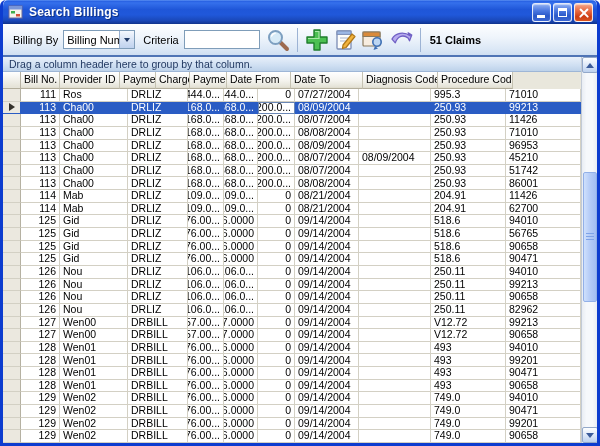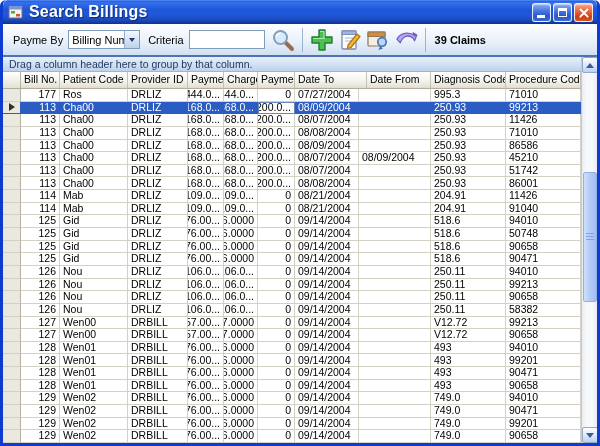--- a/index.html
+++ b/index.html
@@ -16,21 +16,21 @@
   }
 
   
   .titlebar {
     height: 24px; display: flex; align-items: center; padding: 0 4px 0 5px;
     border-radius: 5px 5px 0 0;
     background: linear-gradient(180deg,#5d92f2 0%,#2a63e4 6%,#3570ec 12%,#1f56d8 40%,#2058da 62%,#1a49bb 84%,#123a9e 95%,#0e3188 100%);
   }
   .title-icon { width: 16px; height: 16px; margin-right: 5px; flex: 0 0 auto; }
   .title-text {
-    color: #fff; font-weight: bold; font-size: 16px; letter-spacing: .2px;
+    color: #fff; font-weight: bold; font-size: 12px; letter-spacing: .2px;
     text-shadow: 1px 1px 1px #0a2a75; flex: 1 1 auto;
   }
   .win-btn {
     width: 19px; height: 19px; margin-left: 2px; border-radius: 3px;
     border: 1px solid rgba(255,255,255,.85); position: relative; flex: 0 0 auto;
     background: linear-gradient(180deg,#92b1f3 0%,#4a77e0 40%,#2a58c8 70%,#3c68d4 100%);
     box-shadow: inset 0 1px 1px rgba(255,255,255,.5);
   }
   .win-btn.close { background: linear-gradient(180deg,#f7a98c 0%,#e86a42 40%,#cc3c13 75%,#e2halt 100%); background: linear-gradient(180deg,#f7a98c 0%,#e86a42 40%,#cc3c13 75%,#d9541f 100%); }
   .glyph-min { position:absolute; left:4px; bottom:3px; width:8px; height:3px; background:#fff; }
@@ -137,21 +137,21 @@
       </div>
     <div class="win-btn">
         <div class="glyph-max"></div>
       </div>
     <div class="win-btn close">
         <div class="glyph-x"></div>
       </div>
   </div>
 
   <div class="toolbar">
-    <span class="tb-label">Payme By</span>
+    <span class="tb-label">Billing By</span>
     <div class="combo">
       <span class="combo-text">Billing Number</span>
       <span class="combo-btn">
           <span class="tri-down"></span>
         </span>
     </div>
     <span class="tb-label">Criteria</span>
     <input class="textbox" type="text" value="" style="">
 
     <svg class="tb-icon" viewBox="0 0 24 24">
@@ -180,45 +180,44 @@
       <rect x="2" y="4" width="17" height="4.5" fill="#d98a3a" stroke="#8a7a5e" stroke-width="1"></rect>
       <circle cx="16" cy="14" r="4.2" fill="#bcd6f2" stroke="#3d6fb4" stroke-width="1.6"></circle>
       <path d="M14 18 L12.5 22 L17 20.5 z" fill="#3d6fb4"></path>
     </svg>
 
     <svg class="tb-icon" viewBox="0 0 24 24">
       <path d="M3 13 C5 6 13 3 20 6 L17.5 3.5 L21.5 5 L20.5 11 L18.5 8.5 C13 6 8 8.5 7 16 L3 13 z" fill="#b7abef" stroke="#6f5fc4" stroke-width="1.3" stroke-linejoin="round" transform="rotate(12 12 12)"></path>
     </svg>
 
     <div class="tb-sep"></div>
-    <span class="claims">39 Claims</span>
+    <span class="claims">51 Claims</span>
   </div>
 
   <div class="main">
     <div class="grid-col">
       <div class="group-panel">
         <span>Drag a column header here to group by that column.</span>
       </div>
       <div class="grid-header">
           <div class="hcell selector-head" style="width: 18px;"></div>
           <div class="hcell align-right" style="width: 39px;">Bill No.</div>
-          <div class="hcell align-left" style="width: 68px;">Patient Code</div>
           <div class="hcell align-left" style="width: 60px;">Provider ID</div>
           <div class="hcell align-right" style="width: 36px;">Payme</div>
           <div class="hcell align-right" style="width: 34px;">Charges</div>
           <div class="hcell align-left" style="width: 37px;">Payme...</div>
+          <div class="hcell align-left" style="width: 64px;">Date From</div>
           <div class="hcell align-left" style="width: 72px;">Date To</div>
-          <div class="hcell align-left" style="width: 64px;">Date From</div>
           <div class="hcell align-left" style="width: 75px;">Diagnosis Code</div>
           <div class="hcell align-left" style="width: 75px;">Procedure Code</div>
         </div>
       <div class="grid-body">
           <div class="grid-row">
             <div class="cell selector" style="width: 18px;"></div>
-            <div class="cell align-right" style="width: 39px;">177</div>
+            <div class="cell align-right" style="width: 39px;">111</div>
             <div class="cell align-left" style="width: 68px;">Ros</div>
             <div class="cell align-left" style="width: 60px;">DRLIZ</div>
             <div class="cell align-right" style="width: 36px;">444.0...</div>
             <div class="cell align-right" style="width: 34px;">444.0...</div>
             <div class="cell align-right" style="width: 37px;">0</div>
             <div class="cell align-left" style="width: 64px;">07/27/2004</div>
             <div class="cell align-left" style="width: 72px;"></div>
             <div class="cell align-left" style="width: 75px;">995.3</div>
             <div class="cell align-left" style="width: 75px;">71010</div>
           </div>
@@ -267,21 +266,21 @@
             <div class="cell selector" style="width: 18px;"></div>
             <div class="cell align-right" style="width: 39px;">113</div>
             <div class="cell align-left" style="width: 68px;">Cha00</div>
             <div class="cell align-left" style="width: 60px;">DRLIZ</div>
             <div class="cell align-right" style="width: 36px;">168.0...</div>
             <div class="cell align-right" style="width: 34px;">368.0...</div>
             <div class="cell align-right" style="width: 37px;">200.0...</div>
             <div class="cell align-left" style="width: 64px;">08/09/2004</div>
             <div class="cell align-left" style="width: 72px;"></div>
             <div class="cell align-left" style="width: 75px;">250.93</div>
-            <div class="cell align-left" style="width: 75px;">86586</div>
+            <div class="cell align-left" style="width: 75px;">96953</div>
           </div>
           <div class="grid-row">
             <div class="cell selector" style="width: 18px;"></div>
             <div class="cell align-right" style="width: 39px;">113</div>
             <div class="cell align-left" style="width: 68px;">Cha00</div>
             <div class="cell align-left" style="width: 60px;">DRLIZ</div>
             <div class="cell align-right" style="width: 36px;">168.0...</div>
             <div class="cell align-right" style="width: 34px;">368.0...</div>
             <div class="cell align-right" style="width: 37px;">200.0...</div>
             <div class="cell align-left" style="width: 64px;">08/07/2004</div>
@@ -332,21 +331,21 @@
             <div class="cell selector" style="width: 18px;"></div>
             <div class="cell align-right" style="width: 39px;">114</div>
             <div class="cell align-left" style="width: 68px;">Mab</div>
             <div class="cell align-left" style="width: 60px;">DRLIZ</div>
             <div class="cell align-right" style="width: 36px;">109.0...</div>
             <div class="cell align-right" style="width: 34px;">109.0...</div>
             <div class="cell align-right" style="width: 37px;">0</div>
             <div class="cell align-left" style="width: 64px;">08/21/2004</div>
             <div class="cell align-left" style="width: 72px;"></div>
             <div class="cell align-left" style="width: 75px;">204.91</div>
-            <div class="cell align-left" style="width: 75px;">91040</div>
+            <div class="cell align-left" style="width: 75px;">62700</div>
           </div>
           <div class="grid-row">
             <div class="cell selector" style="width: 18px;"></div>
             <div class="cell align-right" style="width: 39px;">125</div>
             <div class="cell align-left" style="width: 68px;">Gid</div>
             <div class="cell align-left" style="width: 60px;">DRLIZ</div>
             <div class="cell align-right" style="width: 36px;">76.00...</div>
             <div class="cell align-right" style="width: 34px;">76.0000</div>
             <div class="cell align-right" style="width: 37px;">0</div>
             <div class="cell align-left" style="width: 64px;">09/14/2004</div>
@@ -358,21 +357,21 @@
             <div class="cell selector" style="width: 18px;"></div>
             <div class="cell align-right" style="width: 39px;">125</div>
             <div class="cell align-left" style="width: 68px;">Gid</div>
             <div class="cell align-left" style="width: 60px;">DRLIZ</div>
             <div class="cell align-right" style="width: 36px;">76.00...</div>
             <div class="cell align-right" style="width: 34px;">76.0000</div>
             <div class="cell align-right" style="width: 37px;">0</div>
             <div class="cell align-left" style="width: 64px;">09/14/2004</div>
             <div class="cell align-left" style="width: 72px;"></div>
             <div class="cell align-left" style="width: 75px;">518.6</div>
-            <div class="cell align-left" style="width: 75px;">50748</div>
+            <div class="cell align-left" style="width: 75px;">56765</div>
           </div>
           <div class="grid-row">
             <div class="cell selector" style="width: 18px;"></div>
             <div class="cell align-right" style="width: 39px;">125</div>
             <div class="cell align-left" style="width: 68px;">Gid</div>
             <div class="cell align-left" style="width: 60px;">DRLIZ</div>
             <div class="cell align-right" style="width: 36px;">76.00...</div>
             <div class="cell align-right" style="width: 34px;">76.0000</div>
             <div class="cell align-right" style="width: 37px;">0</div>
             <div class="cell align-left" style="width: 64px;">09/14/2004</div>
@@ -436,21 +435,21 @@
             <div class="cell selector" style="width: 18px;"></div>
             <div class="cell align-right" style="width: 39px;">126</div>
             <div class="cell align-left" style="width: 68px;">Nou</div>
             <div class="cell align-left" style="width: 60px;">DRLIZ</div>
             <div class="cell align-right" style="width: 36px;">106.0...</div>
             <div class="cell align-right" style="width: 34px;">106.0...</div>
             <div class="cell align-right" style="width: 37px;">0</div>
             <div class="cell align-left" style="width: 64px;">09/14/2004</div>
             <div class="cell align-left" style="width: 72px;"></div>
             <div class="cell align-left" style="width: 75px;">250.11</div>
-            <div class="cell align-left" style="width: 75px;">58382</div>
+            <div class="cell align-left" style="width: 75px;">82962</div>
           </div>
           <div class="grid-row">
             <div class="cell selector" style="width: 18px;"></div>
             <div class="cell align-right" style="width: 39px;">127</div>
             <div class="cell align-left" style="width: 68px;">Wen00</div>
             <div class="cell align-left" style="width: 60px;">DRBILL</div>
             <div class="cell align-right" style="width: 36px;">57.00...</div>
             <div class="cell align-right" style="width: 34px;">57.0000</div>
             <div class="cell align-right" style="width: 37px;">0</div>
             <div class="cell align-left" style="width: 64px;">09/14/2004</div>

